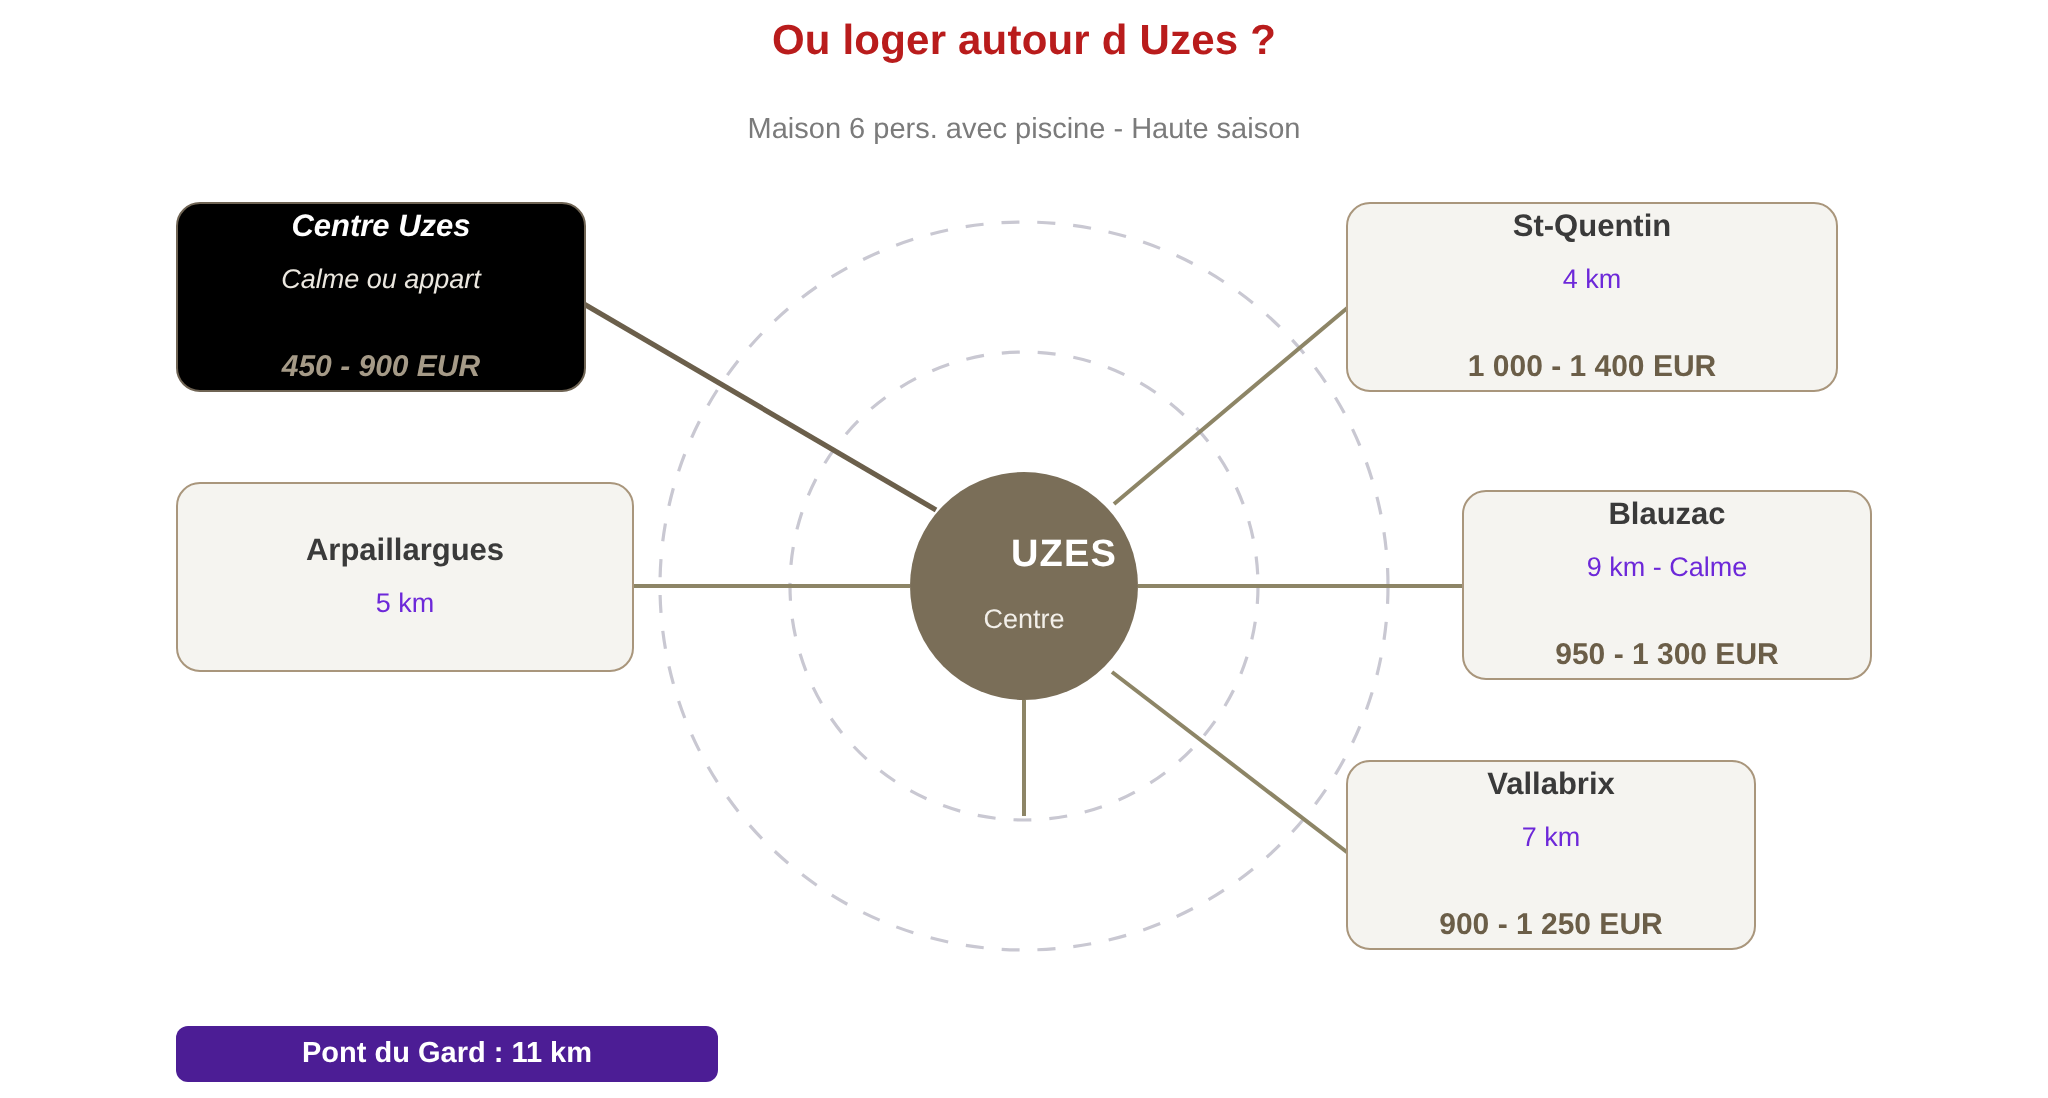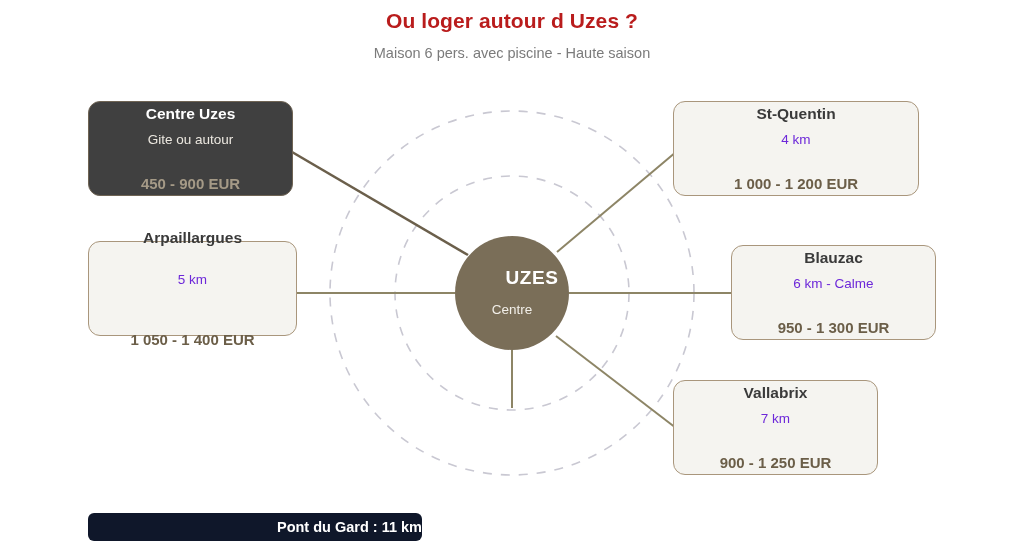--- a/index.html
+++ b/index.html
@@ -31,21 +31,21 @@
     font-size: 21px;
     font-weight: bold;
     color: #b91c1c;
     letter-spacing: 0.1px;
     margin: 0;
     line-height: 26px;
   }
   #chart-subtitle {
     font-size: 14.5px;
     color: #7b7b7b;
-    margin-top: 10px;
+    margin-top: 22px;
     line-height: 18px;
   }
 
   
   #rings, #links {
     position: absolute;
     left: 0;
     top: 0;
     width: 1024px;
     height: 549px;
@@ -106,39 +106,40 @@
     margin-top: 7px;
   }
   .card .c-price {
     font-size: 15px;
     font-weight: bold;
     color: #6b5e48;
     line-height: 20px;
     margin-top: 25px;
   }
   .card.highlight {
-    background: #404040;
+    background: #000000;
     border-color: #6f6454;
+    font-style: italic;
   }
   .card.highlight .c-name { color: #ffffff; }
   .card.highlight .c-dist { color: #ece8e0; }
   .card.highlight .c-price { color: #a59a87; }
 
   
   #footnote {
     position: absolute;
     left: 88px;
     top: 513px;
-    width: 334px;
+    width: 271px;
     height: 28px;
     border-radius: 6px;
-    background: #0f172a;
+    background: #4c1d95;
     display: flex;
     align-items: center;
-    justify-content: flex-end;
+    justify-content: center;
   }
   #footnote .f-label {
     color: #ffffff;
     font-size: 14.5px;
     font-weight: bold;
     line-height: 18px;
   }
 </style>
 </head>
 <body>
@@ -164,39 +165,38 @@
     <line x1="512" y1="408" x2="512" y2="350" stroke="#8d8566" stroke-width="2"></line>
   </svg>
 
   <div id="hub">
     <div class="hub-title">UZES</div>
     <div class="hub-sub">Centre</div>
   </div>
 
   <div class="card highlight" style="left:88px; top:101px; width:205px; height:95px;">
     <div class="c-name">Centre Uzes</div>
-    <div class="c-dist">Gite ou autour</div>
+    <div class="c-dist">Calme ou appart</div>
     <div class="c-price">450 - 900 EUR</div>
   </div>
 
   <div class="card" style="left:673px; top:101px; width:246px; height:95px;">
     <div class="c-name">St-Quentin</div>
     <div class="c-dist">4 km</div>
-    <div class="c-price">1 000 - 1 200 EUR</div>
-  </div>
-
-  <div class="card" style="left:88px; top:241px; width:209px; height:95px;gap:16px;">
+    <div class="c-price">1 000 - 1 400 EUR</div>
+  </div>
+
+  <div class="card" style="left:88px; top:241px; width:229px; height:95px;">
     <div class="c-name">Arpaillargues</div>
     <div class="c-dist">5 km</div>
-    <div class="c-price">1 050 - 1 400 EUR</div>
   </div>
 
   <div class="card" style="left:731px; top:245px; width:205px; height:95px;">
     <div class="c-name">Blauzac</div>
-    <div class="c-dist">6 km - Calme</div>
+    <div class="c-dist">9 km - Calme</div>
     <div class="c-price">950 - 1 300 EUR</div>
   </div>
 
   <div class="card" style="left:673px; top:380px; width:205px; height:95px;">
     <div class="c-name">Vallabrix</div>
     <div class="c-dist">7 km</div>
     <div class="c-price">900 - 1 250 EUR</div>
   </div>
 
 

